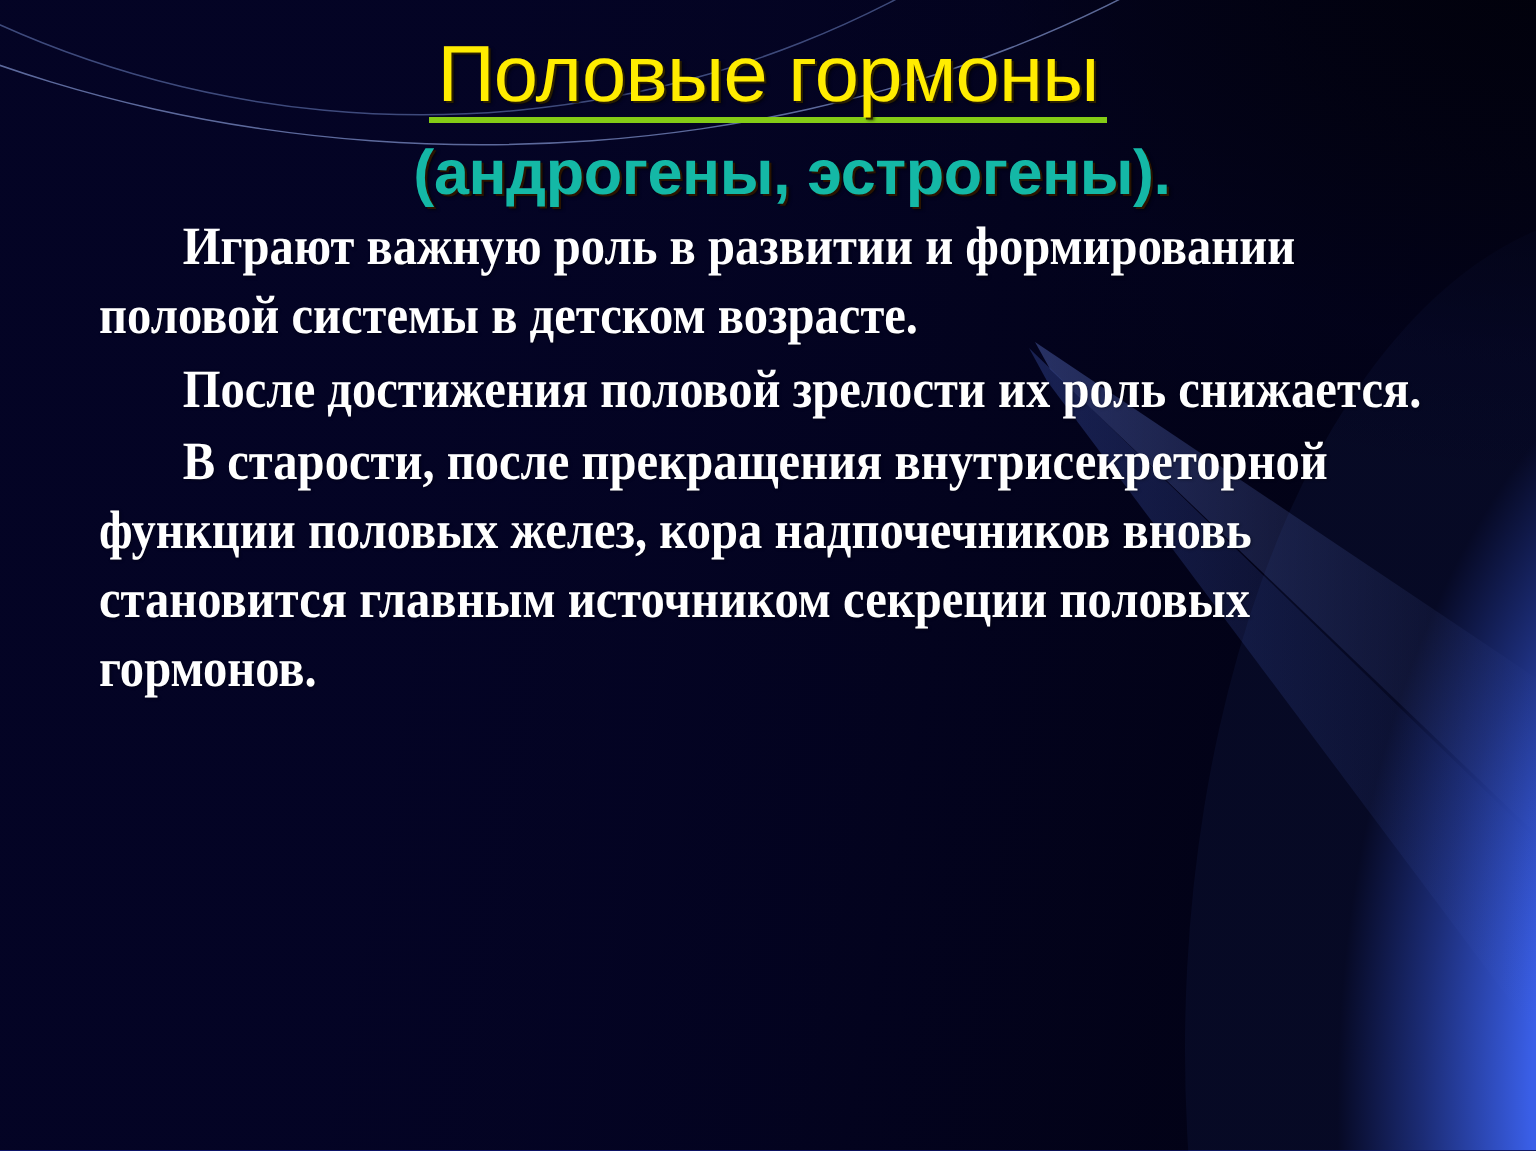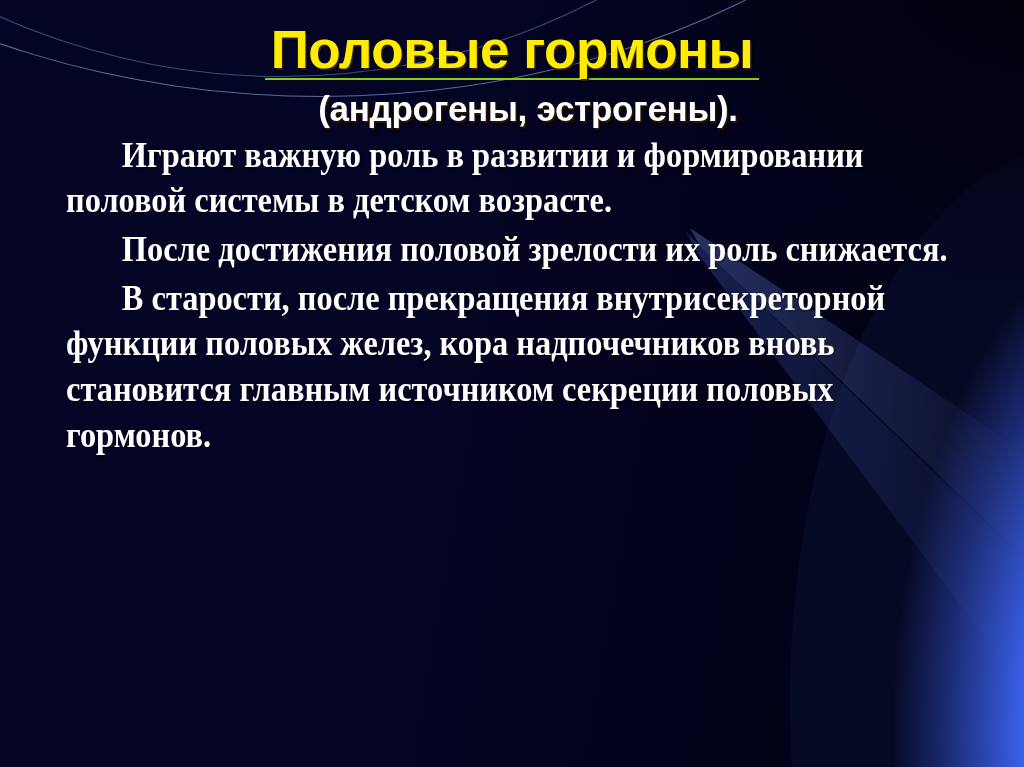--- a/index.html
+++ b/index.html
@@ -111,39 +111,39 @@
     z-index: 5;
   }
 
   .title-block {
     text-align: center;
     padding-top: 22px;
   }
 
   .title {
     font-family: "Liberation Sans", "DejaVu Sans", sans-serif;
-    font-weight: bold;
+    font-weight: normal;
     font-size: 53px;
     line-height: 1.04;
     color: #ffec00;
     letter-spacing: -0.5px;
     text-shadow:
       1.5px 1.5px 0 #2a1e00,
       2.5px 2.5px 2px rgba(0,0,0,0.55);
     display: inline-block;
-    border-bottom: 2px solid #84cc16;
+    border-bottom: 4px solid #84cc16;
     padding: 0 6px 1px 6px;
   }
 
   .subtitle {
     font-family: "Liberation Sans", "DejaVu Sans", sans-serif;
     font-weight: bold;
-    font-size: 35px;
+    font-size: 42px;
     line-height: 1.1;
-    color: #ffffff;
+    color: #14b8a6;
     margin-top: 10px;
     letter-spacing: -0.3px;
     text-shadow:
       1.5px 1.5px 0 #2a1400,
       2.5px 2.5px 2px rgba(0,0,0,0.55);
     margin-left: 32px;
   }
 
   .body-block {
     margin-top: 4px;

